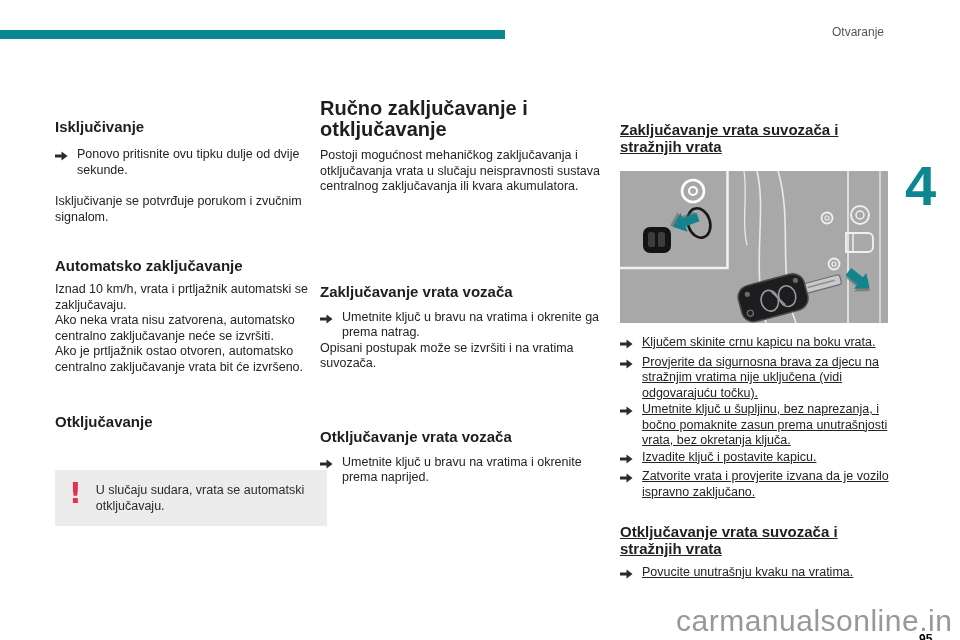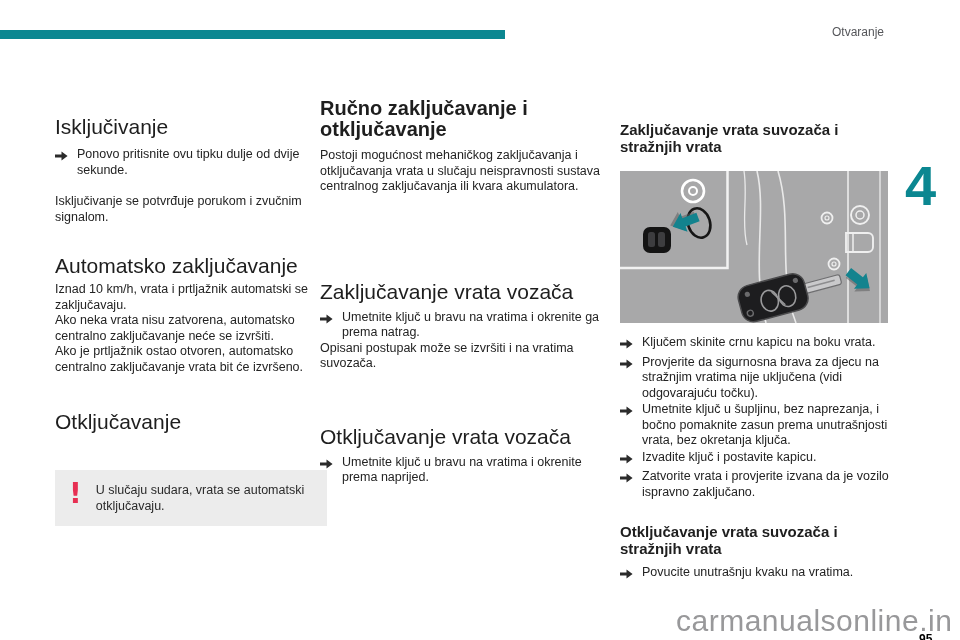--- a/index.html
+++ b/index.html
@@ -8,24 +8,24 @@
   .topbar{position:absolute;left:0;top:30px;width:505px;height:9px;background:#0b8791;}
   .running-head{position:absolute;left:832px;top:25px;font-size:12px;color:#55565a;}
   .chapter-num{position:absolute;left:905px;top:158px;font-size:56px;line-height:56px;
                font-weight:bold;color:#0b8791;}
   .pagenum{position:absolute;left:919px;top:594px;font-size:12px;font-weight:bold;color:#000000;margin-top:38px;}
   .watermark{position:absolute;left:676px;top:604px;font-size:30px;color:#98989a;letter-spacing:.5px;}
 
   .col{position:absolute;font-size:12.5px;line-height:15.5px;}
   .col-left{left:55px;top:118px;width:270px;}
   .col-mid{left:320px;top:98px;width:280px;}
-  .col-right{left:620px;top:122px;width:282px;}
+  .col-right{left:620px;top:122px;width:282px;text-decoration:underline;}
 
   .h-lg{font-size:20px;line-height:21px;font-weight:bold;margin:0;color:#1e1e1e;}
-  .h-md{font-size:21px;line-height:17px;font-weight:normal;margin:0;color:#1e1e1e;}
+  .h-md{font-size:15px;line-height:17px;font-weight:bold;margin:0;color:#1e1e1e;}
   .h-sm{font-size:15px;line-height:16.5px;font-weight:bold;margin:0;color:#1e1e1e;}
 
   p{margin:0;}
   .bullet{display:flex;gap:8px;margin-top:2px;}
   .arrow{flex:0 0 14px;padding-top:3px;}
   .btxt{flex:1;}
 
   .mt8{margin-top:8px;} .mt10{margin-top:10px;} .mt12{margin-top:12px;} .mt16{margin-top:16px;} .mt24{margin-top:24px;}
   .mt32{margin-top:32px;} .mt38{margin-top:38px;}
   .mt56{margin-top:56px;} .mt88{margin-top:88px;}

